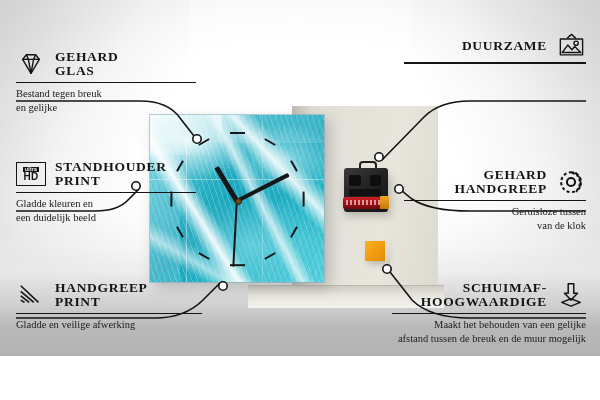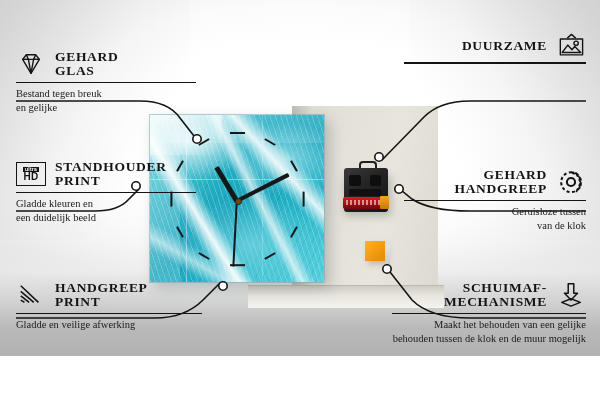--- a/index.html
+++ b/index.html
@@ -391,21 +391,21 @@
   <div class="feat right" id="f-foam">
     <div class="head">
       <svg class="ico" viewBox="0 0 32 28">
         <g fill="none" stroke="#141414" stroke-width="1.6" stroke-linejoin="round">
           <path d="M13,2 L19,2 L19,12 L23,12 L16,19.5 L9,12 L13,12 Z"></path>
           <path d="M6,22 L16,18 L26,22 L16,26 Z"></path>
         </g>
       </svg>
       <div class="titles">
         <div class="t1">SCHUIMAF-</div>
-        <div class="t2">MECHANISME</div>
+        <div class="t2">HOOGWAARDIGE</div>
       </div>
     </div>
     <div class="rule"></div>
     <div class="desc">Maakt het behouden van een gelijke
-behouden tussen de klok en de muur mogelijk</div>
+afstand tussen de breuk en de muur mogelijk</div>
   </div>
 
 </div>
 
 </body></html>

